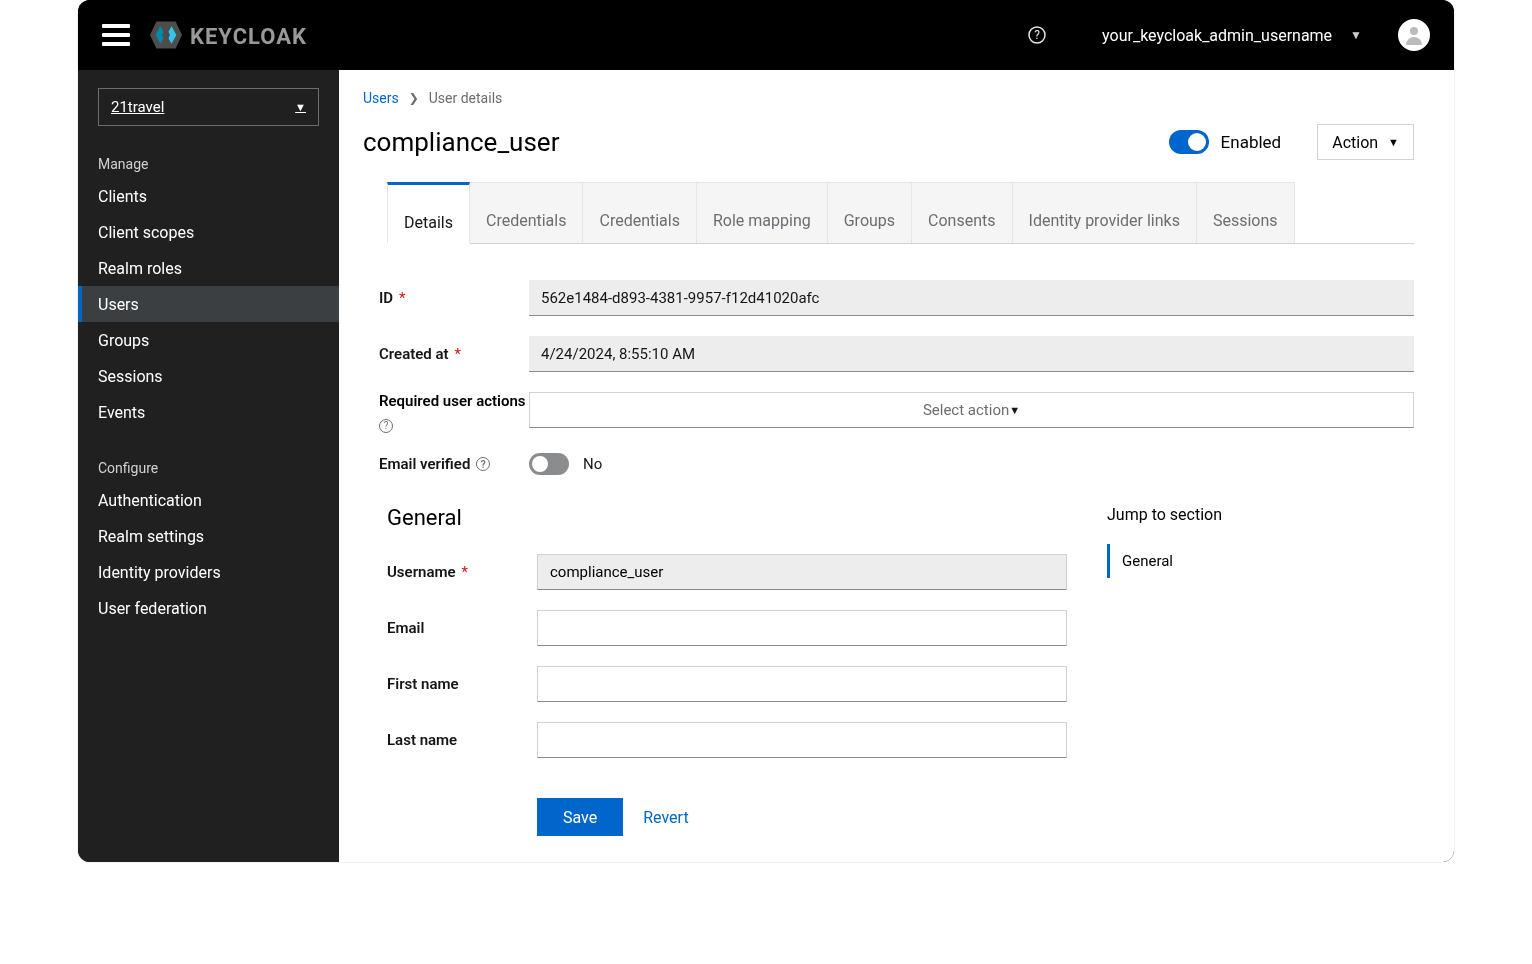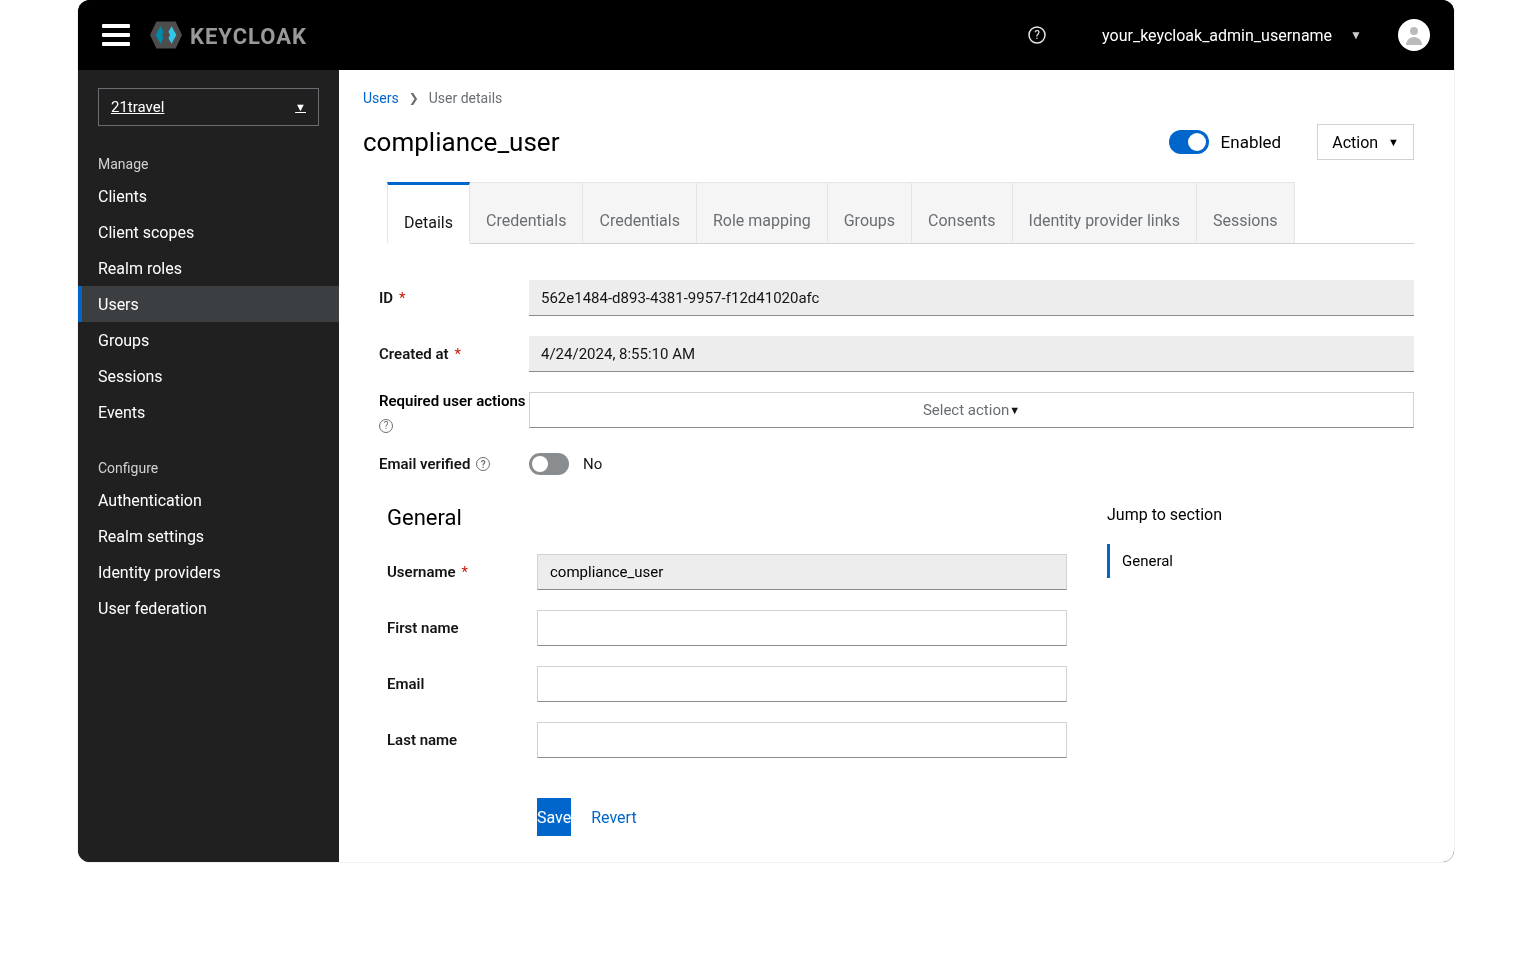--- a/index.html
+++ b/index.html
@@ -67,21 +67,21 @@
 .toggle-text { margin-left: 14px; font-size: 15px; color: #151515; }
 
 .two-col { display: flex; gap: 40px; margin-top: 30px; margin-left: 24px; }
 .col-left { flex: 1; max-width: 680px; }
 .col-right { width: 200px; padding-top: 0; }
 .section-heading { font-size: 22px; font-weight: 400; margin-bottom: 24px; }
 .jump-heading { font-size: 16px; font-weight: 400; margin-bottom: 20px; }
 .jump-item { border-left: 3px solid #0066cc; padding: 8px 12px; font-size: 15px; cursor: pointer; }
 
 .btn-row { display: flex; gap: 20px; align-items: center; margin-top: 40px; margin-left: 150px; }
-.btn-primary { background: #0066cc; color: #fff; border: none; height: 38px; padding: 0 0; font-size: 16px; cursor: pointer; }
+.btn-primary { background: #0066cc; color: #fff; border: none; height: 38px; padding: 0 26px; font-size: 16px; cursor: pointer; }
 .btn-link { background: none; border: none; color: #0066cc; font-size: 16px; cursor: pointer; }
 
 svg { display: block; }
 </style>
 </head>
 <body>
 
 <div class="frame">
 <div class="page-wrap">
 
@@ -214,27 +214,27 @@
           <div class="section-heading">General</div>
           <div class="form-row">
             <div class="form-label">
                     <span>Username</span>
                     <span class="req">*</span>
                   </div>
             <input class="text-input ro" readonly="" value="compliance_user" style="">
           </div>
           <div class="form-row">
             <div class="form-label">
+                    <span>Email</span>
+                  </div>
+            <input class="text-input" value="" style="">
+          </div>
+          <div class="form-row">
+            <div class="form-label">
                     <span>First name</span>
-                  </div>
-            <input class="text-input" value="" style="">
-          </div>
-          <div class="form-row">
-            <div class="form-label">
-                    <span>Email</span>
                   </div>
             <input class="text-input" value="" style="">
           </div>
           <div class="form-row">
             <div class="form-label">
                     <span>Last name</span>
                   </div>
             <input class="text-input" value="" style="">
           </div>
           <div class="btn-row">

